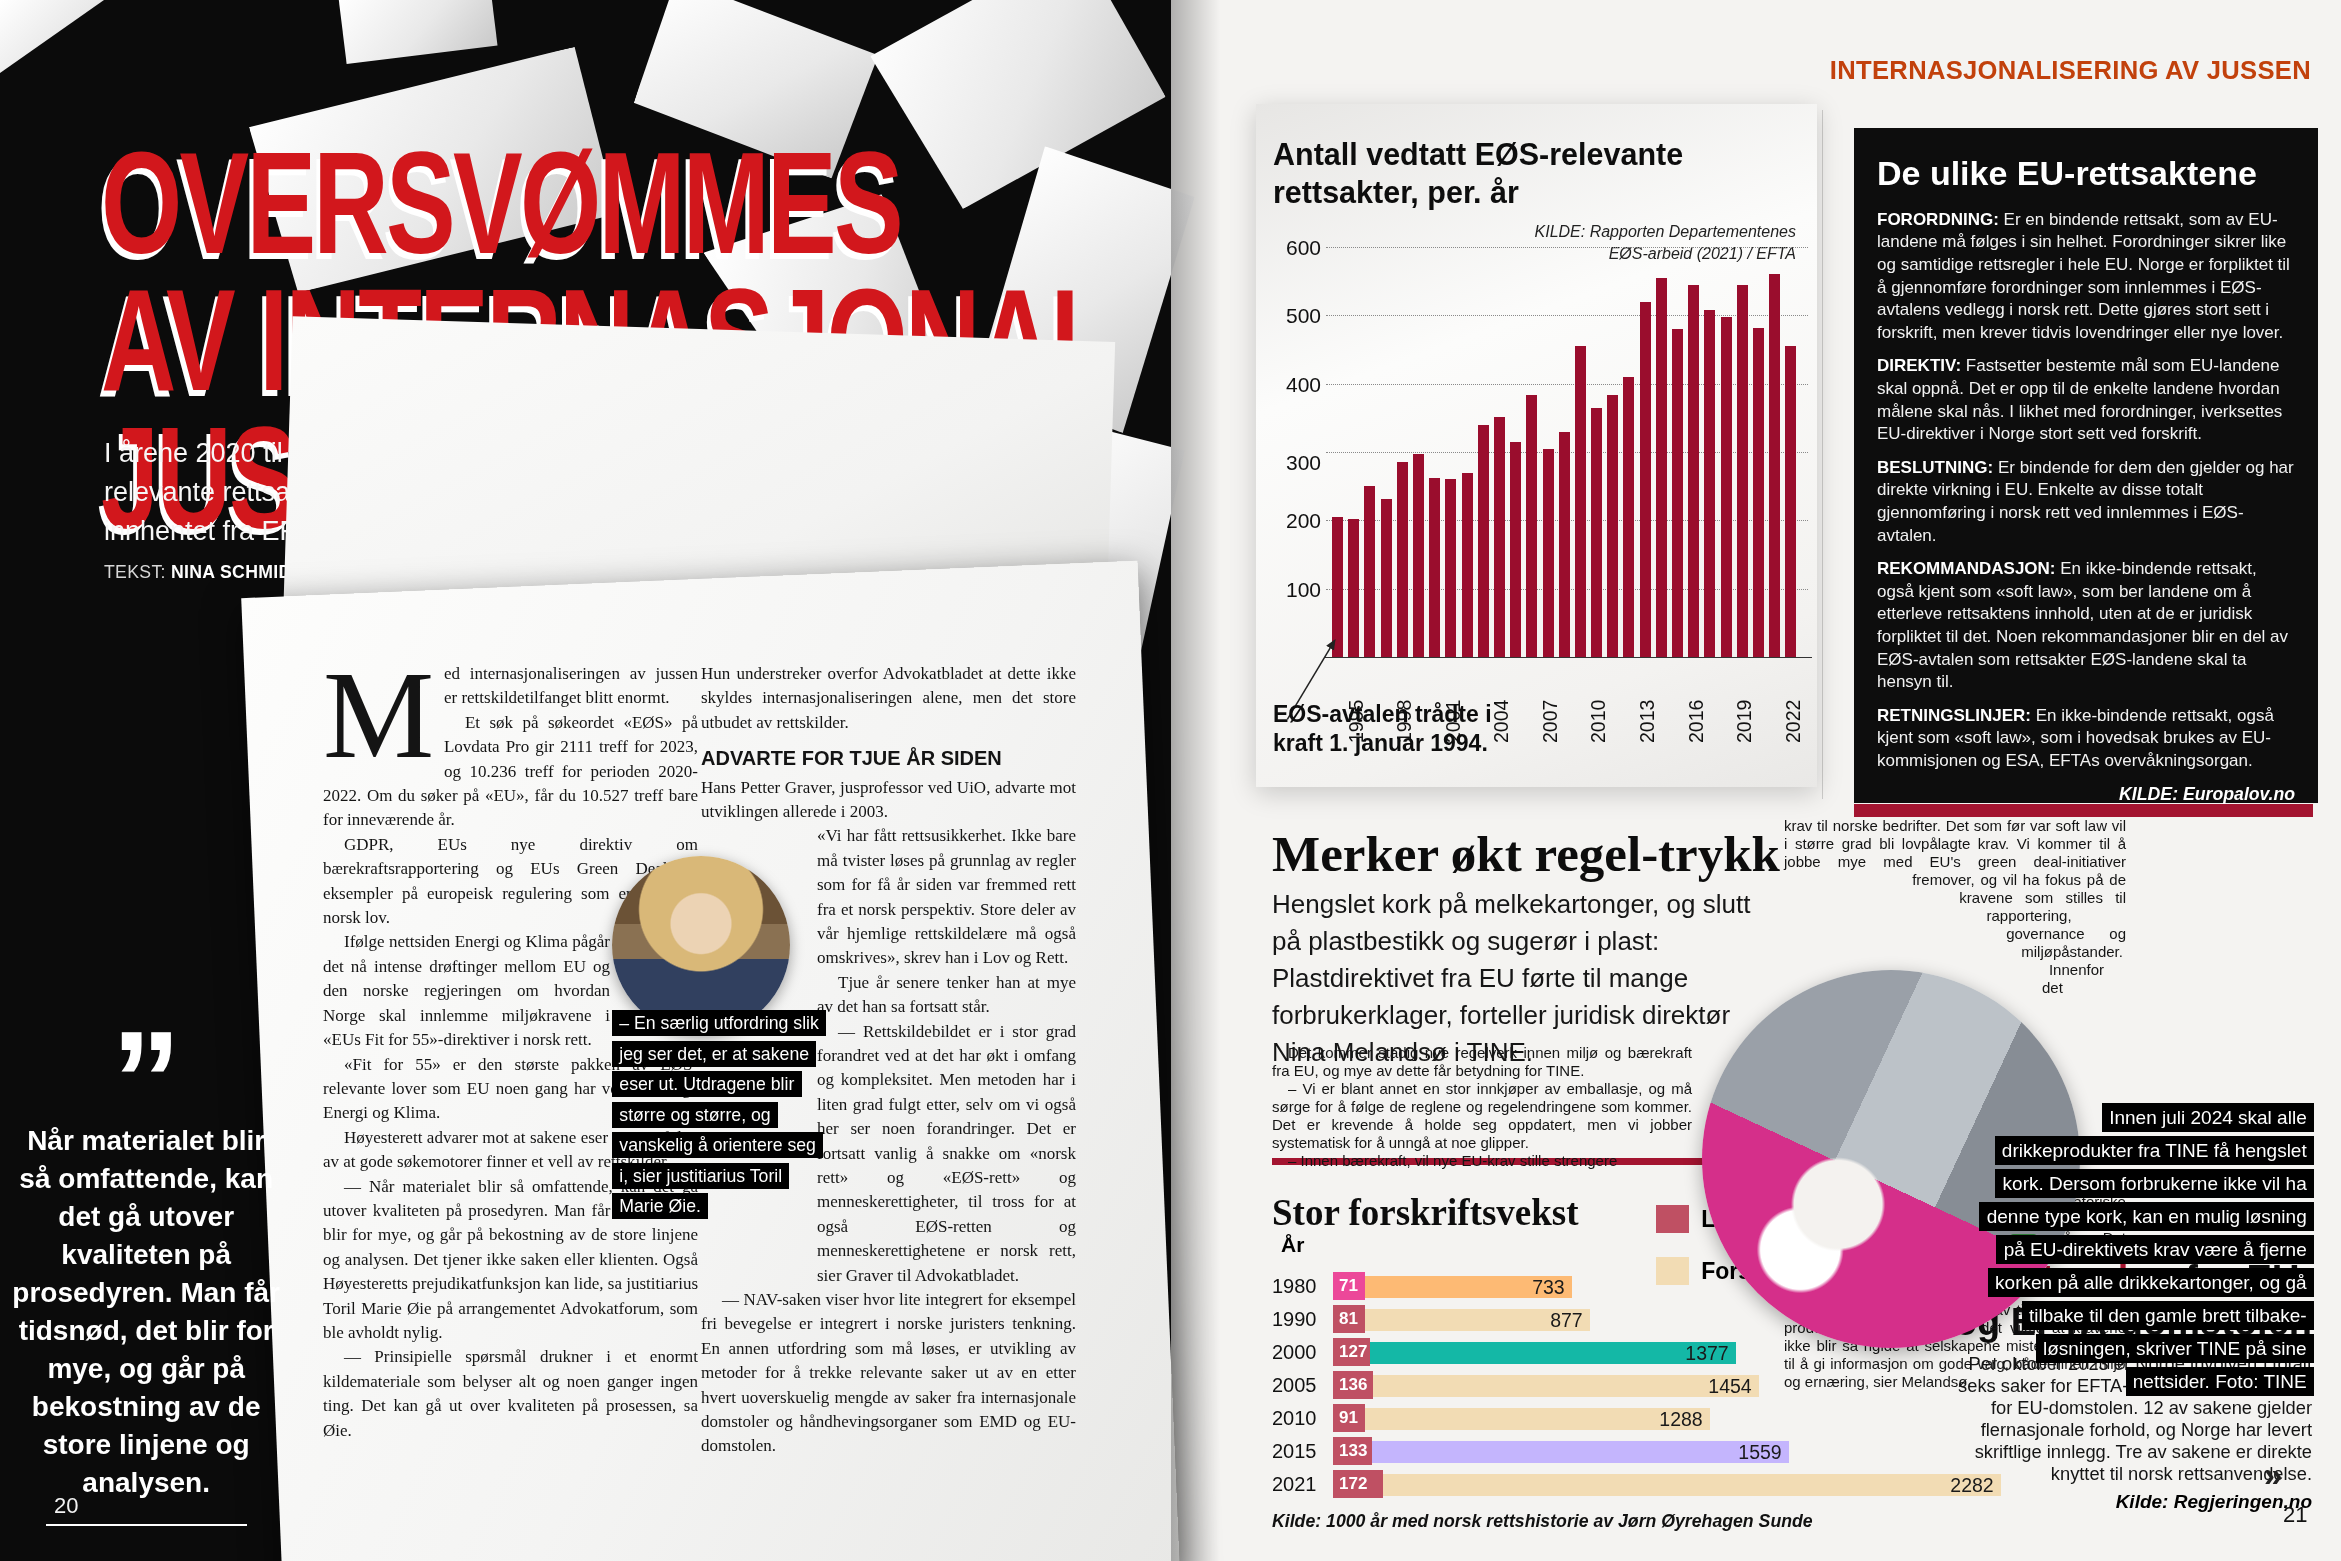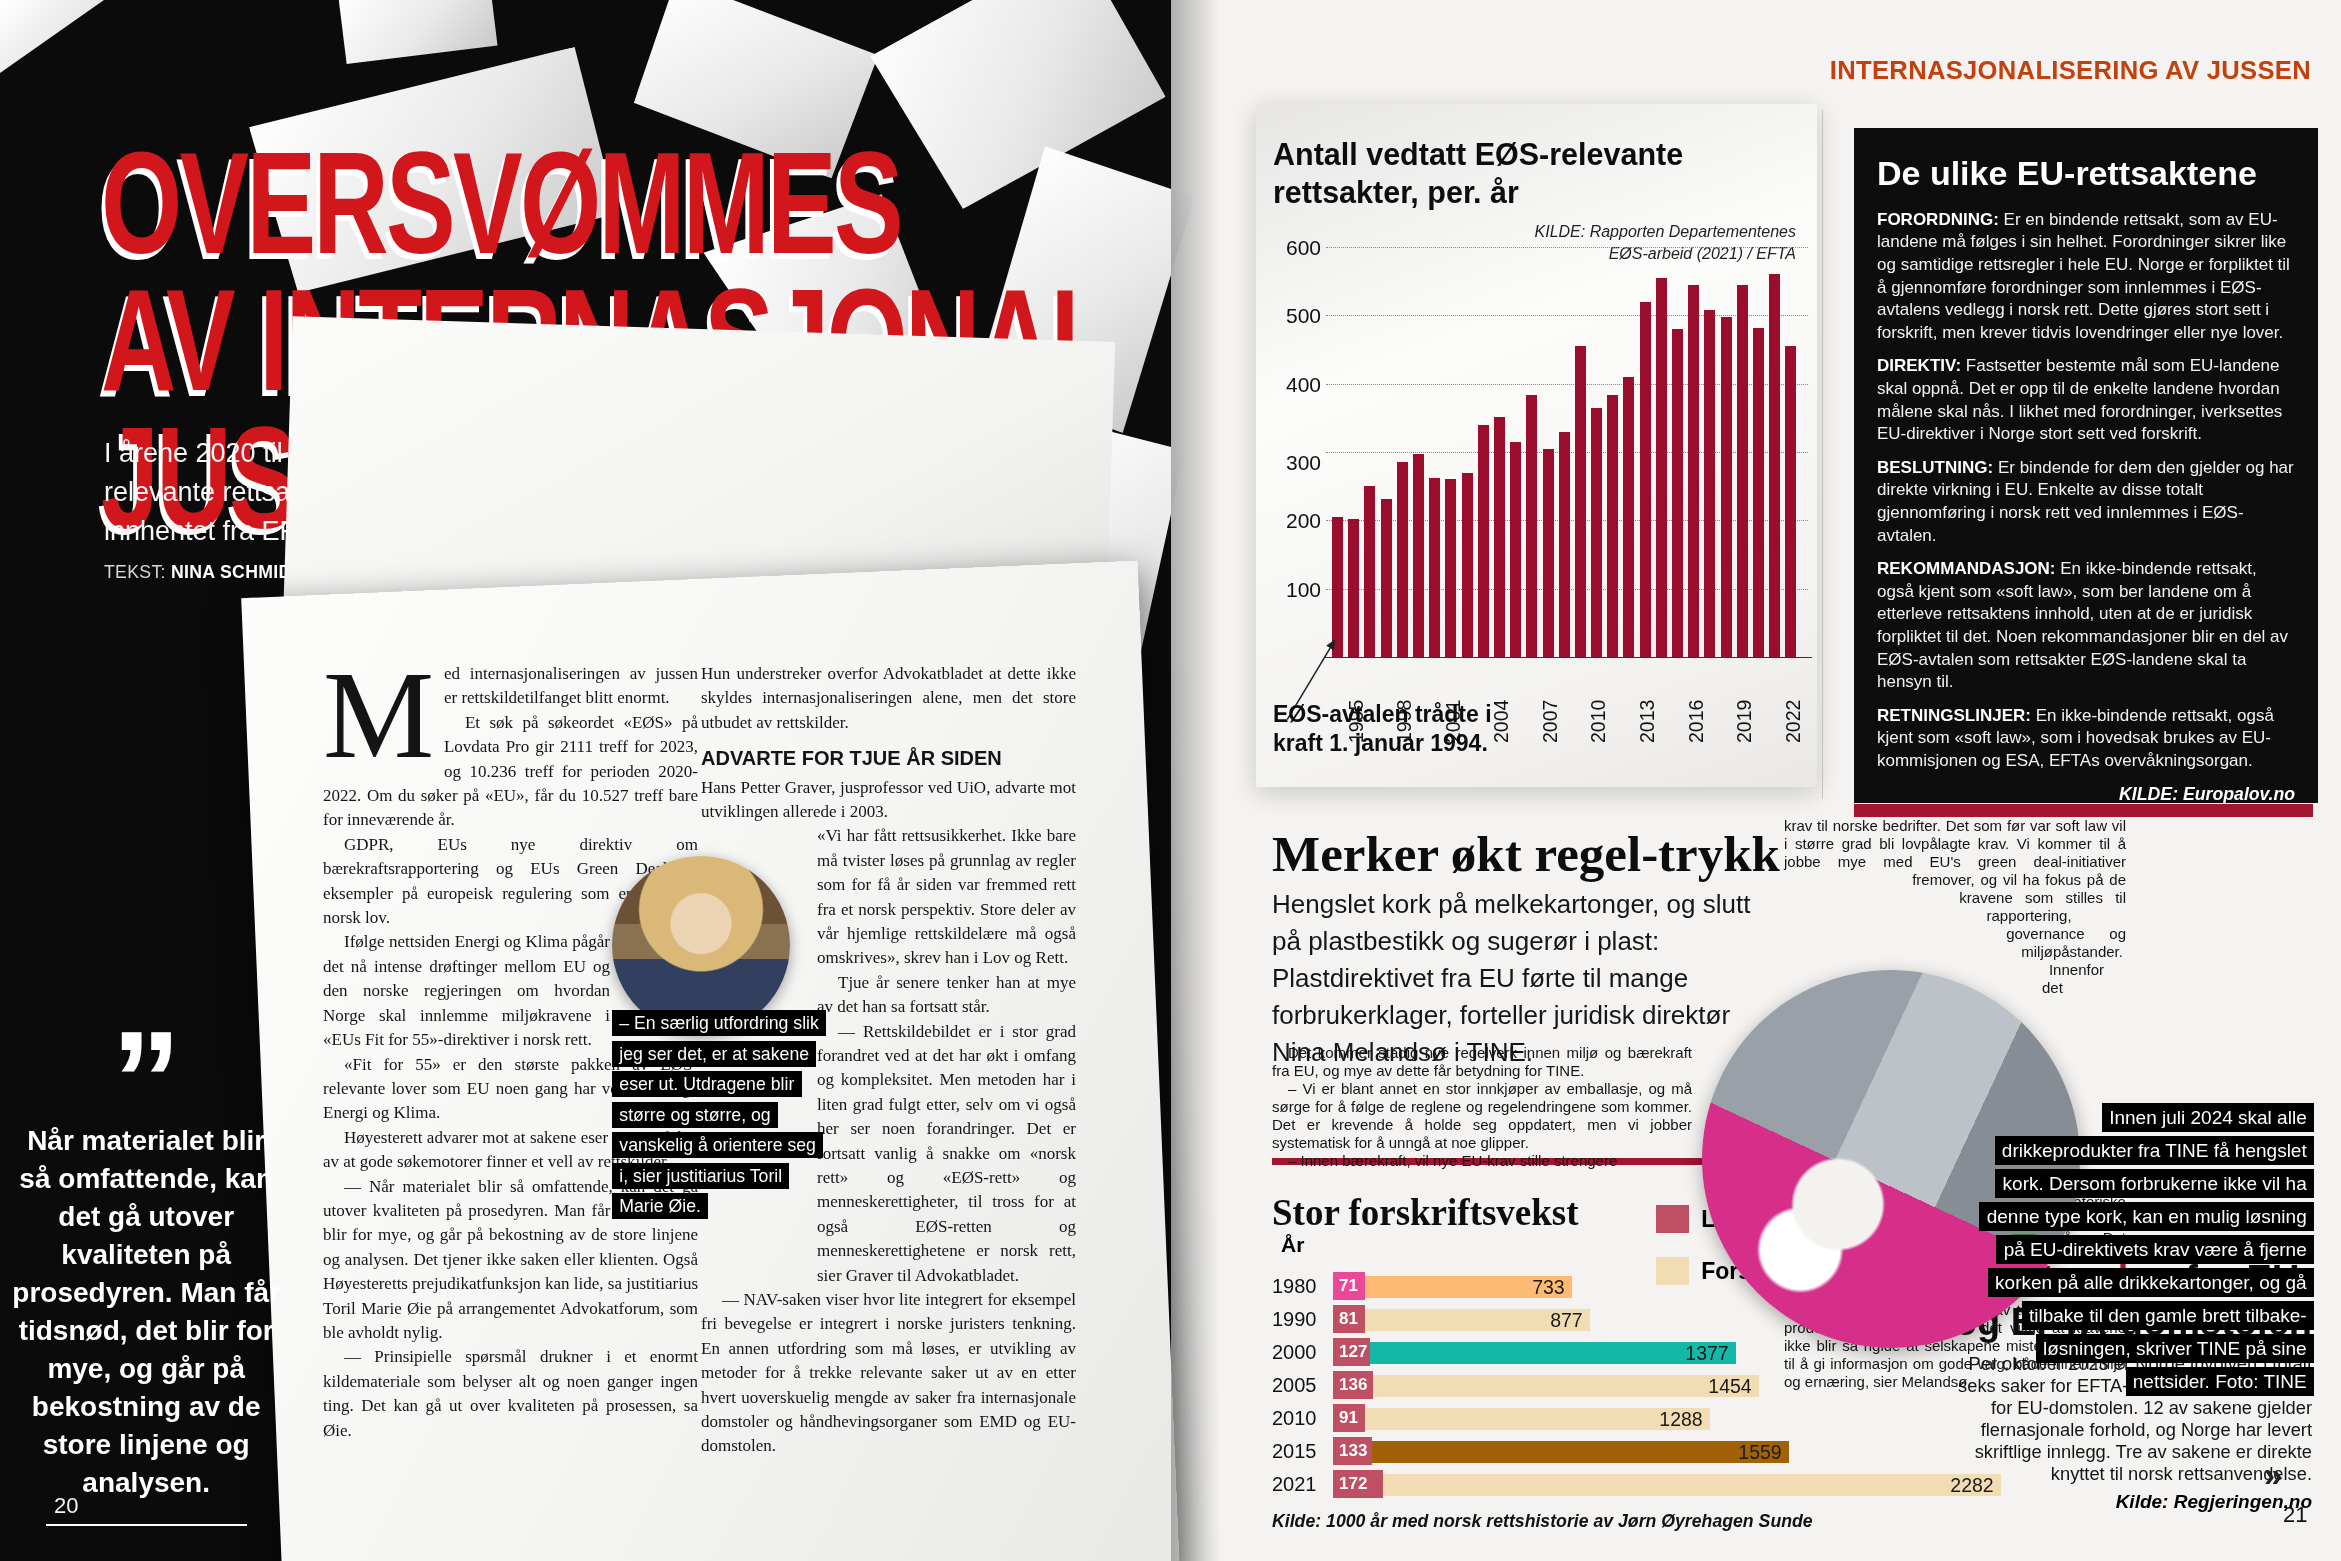--- a/index.html
+++ b/index.html
@@ -351,21 +351,21 @@
             <i>1288</i>
           </div>
           <div class="vchip" style="width: 32px; background: rgb(191, 80, 99);">
             <i>91</i>
           </div>
         </div>
       </div>
       <div class="vrow">
         <span class="vyear">2015</span>
         <div class="vbars">
-          <div class="vbeige" style="width: 456px; background: #a16207;">
+          <div class="vbeige" style="width: 456px; background: #c4b5fd;">
             <i>1559</i>
           </div>
           <div class="vchip" style="width: 39px; background: rgb(191, 80, 99);">
             <i>133</i>
           </div>
         </div>
       </div>
       <div class="vrow">
         <span class="vyear">2021</span>
         <div class="vbars">

